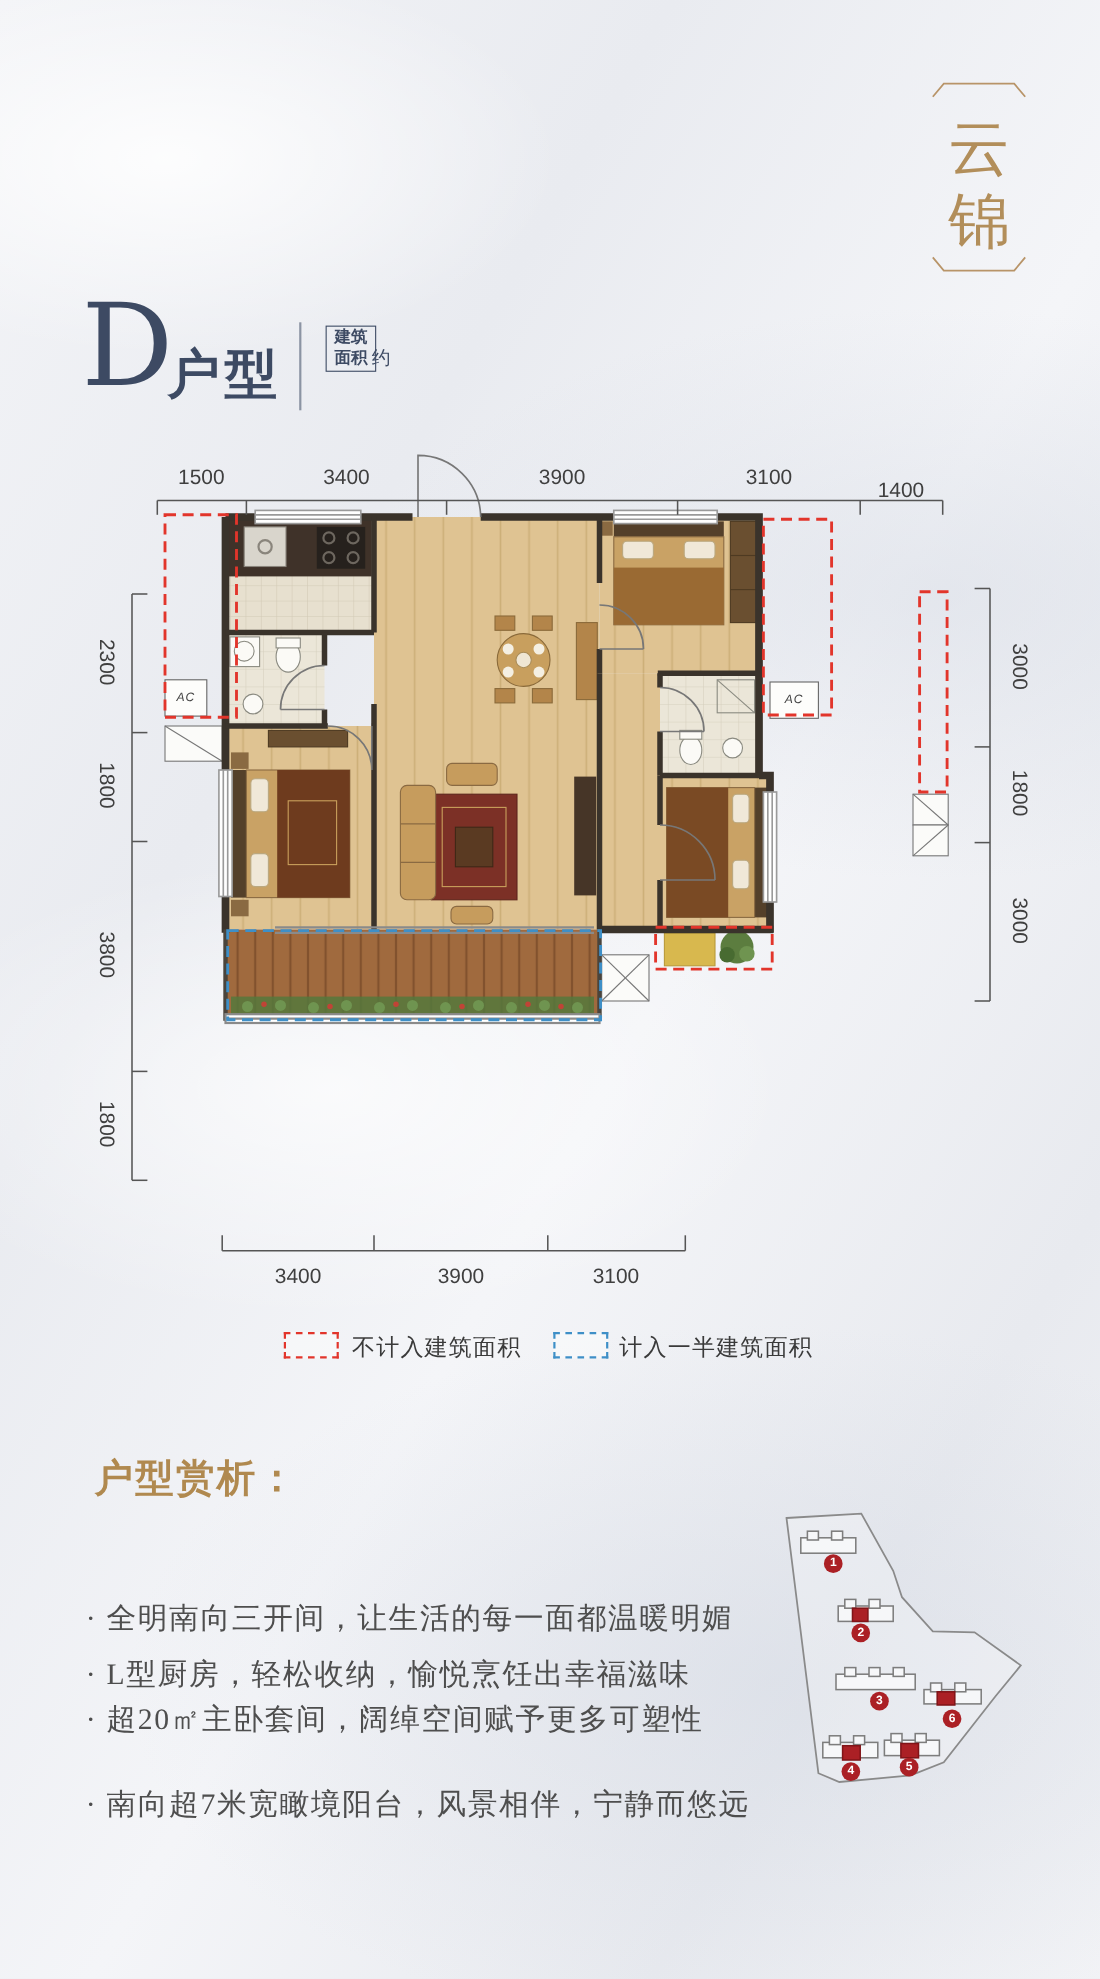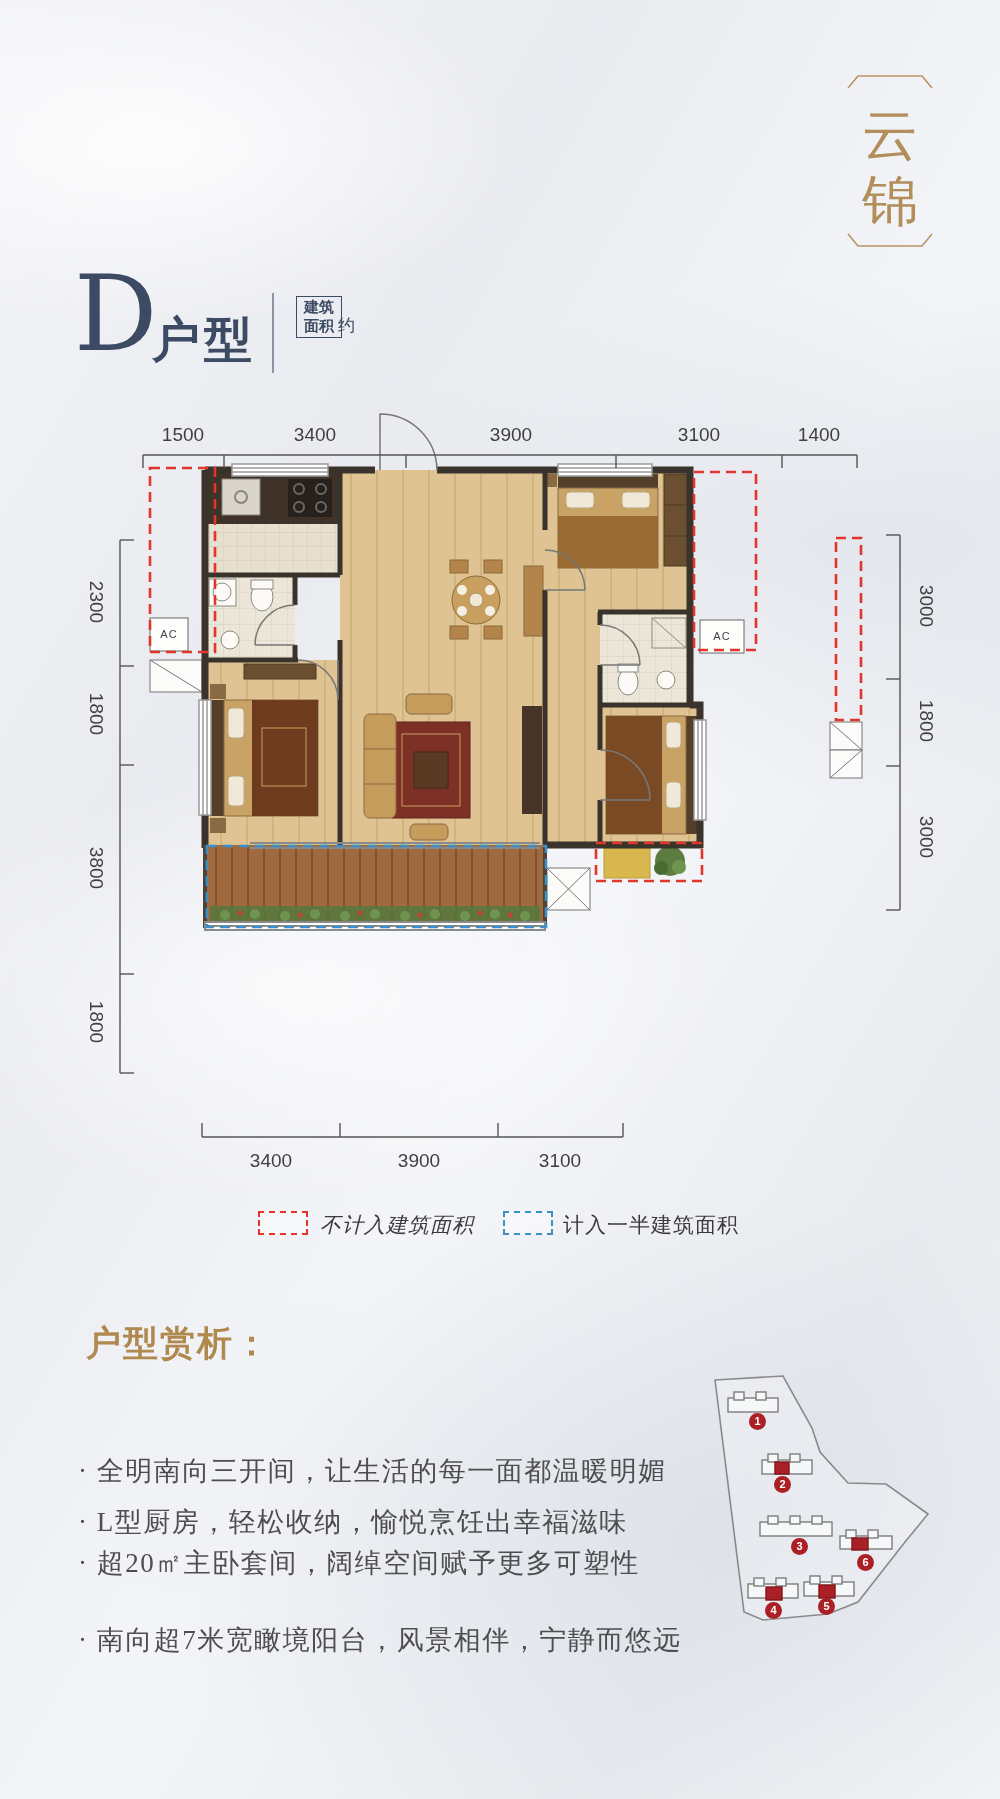--- a/index.html
+++ b/index.html
@@ -20,21 +20,21 @@
   .unit-type{font-size:48px;font-weight:bold;letter-spacing:4px;}
   .divider-v{width:2px;background:#3d4a63;opacity:.55;}
   .area-box{width:44px;height:40px;border:1.5px solid #3d4a63;text-align:center;
     font-size:15px;line-height:19px;font-weight:bold;}
   .approx{font-size:17px;}
   .area-value{font-size:46px;line-height:1;}
   .area-sup{font-size:22px;vertical-align:14px;}
   .rooms{font-size:25px;letter-spacing:12px;font-weight:bold;}
   .dim{font-size:19px;color:#3f3f3f;text-align:center;}
   .dim-rot{transform:rotate(90deg);}
-  .ac-label{font-size:11px;color:#444;text-align:center;letter-spacing:1px;}
+  .ac-label{font-size:11px;color:#444;text-align:center;letter-spacing:1px;font-style:italic;}
   .legend-label{font-size:21px;color:#3a3a3a;letter-spacing:1px;}
   .legend-swatch{width:46px;height:20px;background:rgba(255,255,255,.4);}
   .sw-red{border:2px dashed #e2352b;}
   .sw-blue{border:2px dashed #3e8fc7;}
   .analysis-title{font-size:35px;font-weight:bold;color:#b0894f;letter-spacing:2px;}
   .bullet{font-size:27px;color:#4e4e4e;letter-spacing:1.5px;
     font-family:"Liberation Serif","DejaVu Serif",serif;}
   .badge{width:17px;height:17px;border-radius:50%;background:#ab2025;color:#fff;
     font-size:11px;line-height:17px;text-align:center;font-weight:bold;}
 </style>
@@ -352,40 +352,40 @@
   <div class="abs navy area-box" style="left:296px;top:296px;">
     <div>建筑</div>
     <div>面积</div>
   </div>
   <span class="abs navy approx" style="left:338px;top:314px;">约</span>
 
   <span class="abs dim" style="left:158px;top:424px;width:50px;">1500</span>
   <span class="abs dim" style="left:290px;top:424px;width:50px;">3400</span>
   <span class="abs dim" style="left:486px;top:424px;width:50px;">3900</span>
   <span class="abs dim" style="left:674px;top:424px;width:50px;">3100</span>
-  <span class="abs dim" style="left:794px;top:424px;width:50px;">1400</span>
+  <span class="abs dim" style="left:794px;top:436px;width:50px;">1400</span>
 
   <span class="abs dim dim-rot" style="left:68px;top:591px;width:56px;">2300</span>
   <span class="abs dim dim-rot" style="left:68px;top:703px;width:56px;">1800</span>
   <span class="abs dim dim-rot" style="left:68px;top:857px;width:56px;">3800</span>
   <span class="abs dim dim-rot" style="left:68px;top:1011px;width:56px;">1800</span>
 
   <span class="abs dim dim-rot" style="left:898px;top:595px;width:56px;">3000</span>
   <span class="abs dim dim-rot" style="left:898px;top:710px;width:56px;">1800</span>
   <span class="abs dim dim-rot" style="left:898px;top:826px;width:56px;">3000</span>
 
   <span class="abs dim" style="left:246px;top:1150px;width:50px;">3400</span>
   <span class="abs dim" style="left:394px;top:1150px;width:50px;">3900</span>
   <span class="abs dim" style="left:535px;top:1150px;width:50px;">3100</span>
 
   <span class="abs ac-label" style="left:150px;top:628px;width:38px;">AC</span>
   <span class="abs ac-label" style="left:700px;top:630px;width:44px;">AC</span>
 
   <div class="abs legend-swatch sw-red" style="left:258px;top:1211px;"></div>
-  <span class="abs legend-label" style="left:320px;top:1211px;font-style:italic;">不计入建筑面积</span>
+  <span class="abs legend-label" style="left:320px;top:1211px;">不计入建筑面积</span>
   <div class="abs legend-swatch sw-blue" style="left:503px;top:1211px;"></div>
   <span class="abs legend-label" style="left:563px;top:1211px;">计入一半建筑面积</span>
 
   <div class="abs analysis-title" style="left:86px;top:1320px;">户型赏析：</div>
   <div class="abs bullet" style="left:78px;top:1453px;">· 全明南向三开间，让生活的每一面都温暖明媚</div>
   <div class="abs bullet" style="left:78px;top:1468px;margin-top:36px;">· L型厨房，轻松收纳，愉悦烹饪出幸福滋味</div>
   <div class="abs bullet" style="left:78px;top:1545px;">· 超20㎡主卧套间，阔绰空间赋予更多可塑性</div>
   <div class="abs bullet" style="left:78px;top:1622px;">· 南向超7米宽瞰境阳台，风景相伴，宁静而悠远</div>
 
   <span class="abs badge" style="left:749px;top:1413px;">1</span>

